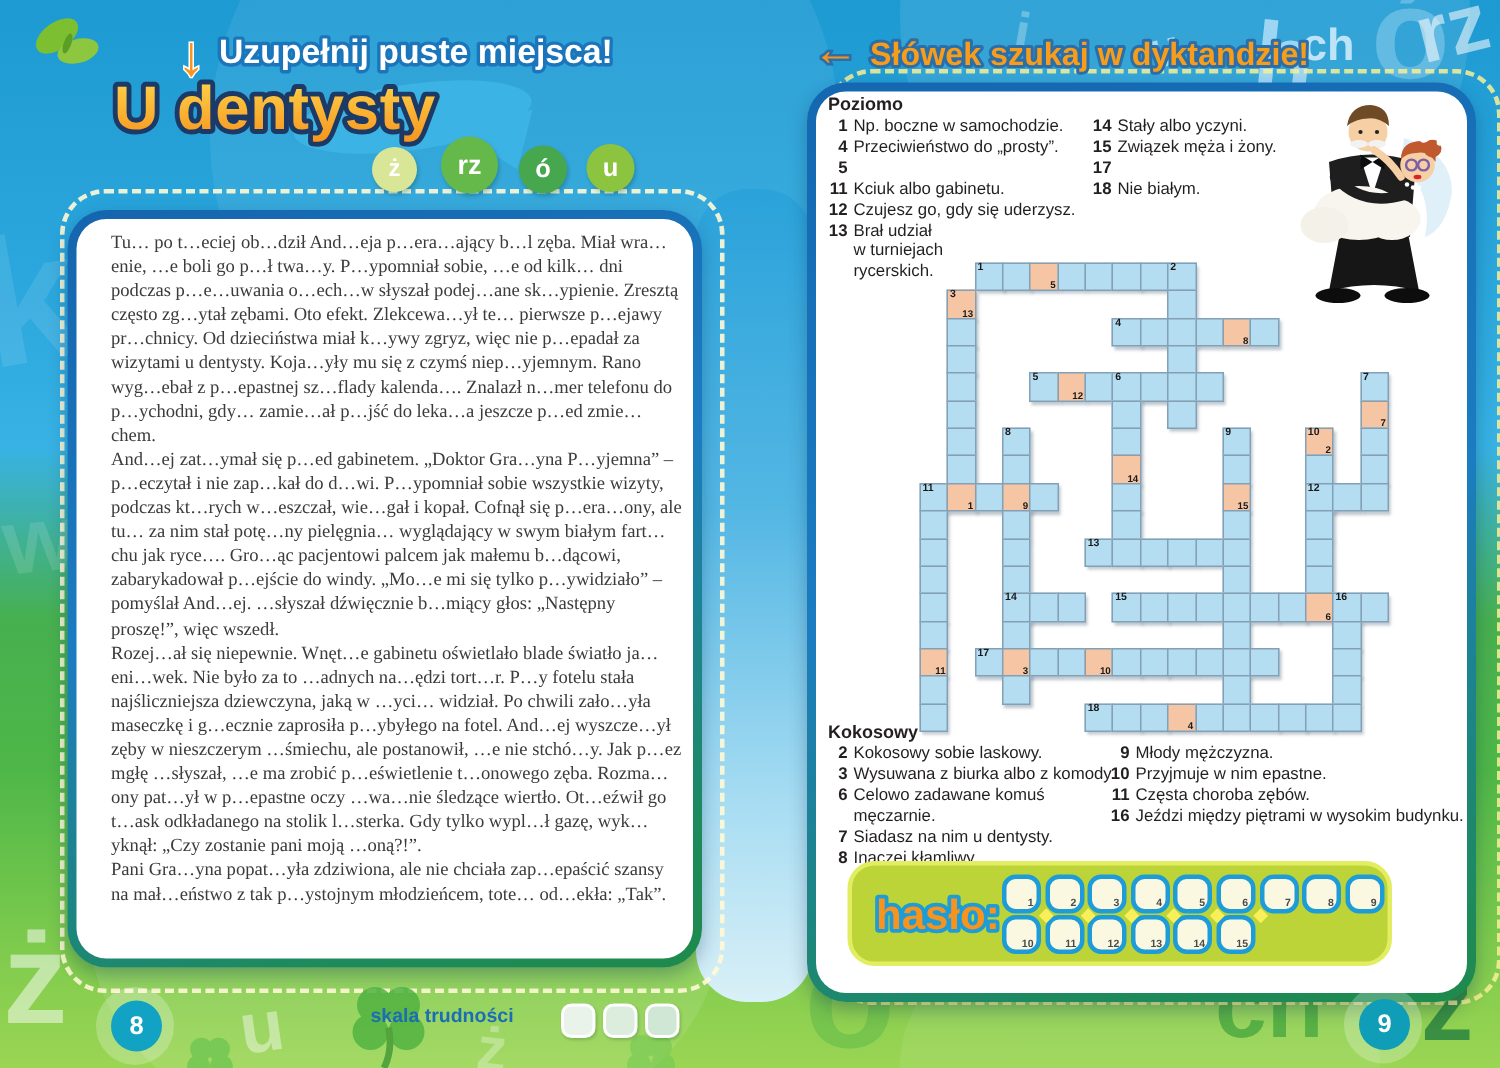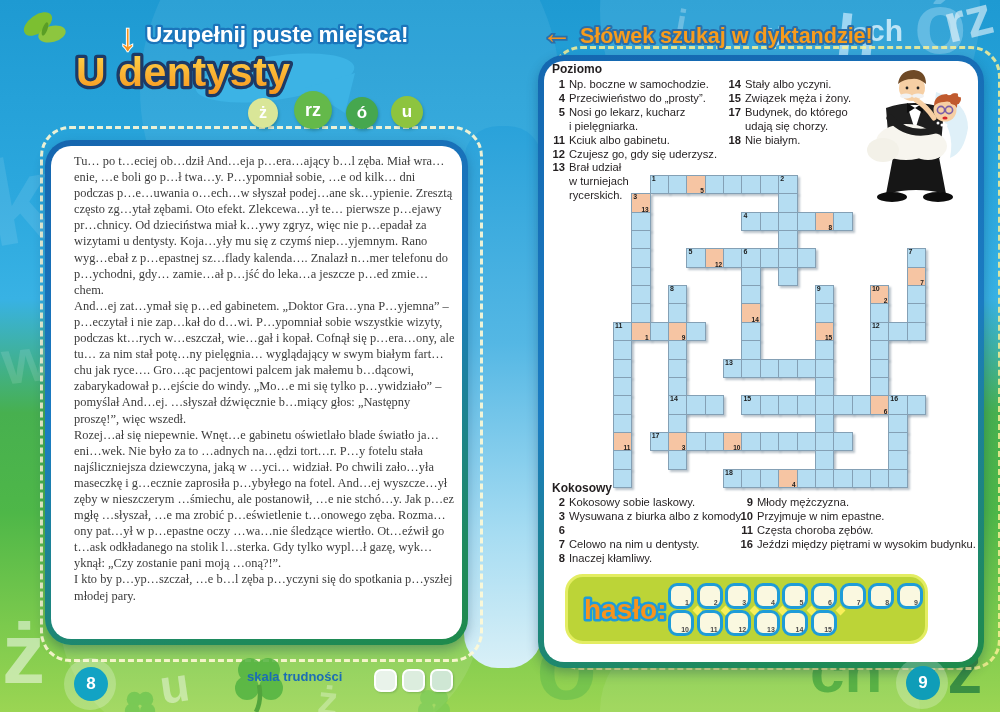--- a/index.html
+++ b/index.html
@@ -94,21 +94,21 @@
   <div class="dashed-frame" style="left:40px;top:126px;width:437px;height:530px;"></div>
   <div class="dashed-frame" style="left:551px;top:46px;width:444px;height:618px;border-color:rgba(250,240,150,.85);"></div>
 
   <div id="left-card" class="card">
     <div class="card-inner"></div>
   </div>
   <div id="story">
       <p>Tu… po t…eciej ob…dził And…eja p…era…ający b…l zęba. Miał wra…enie, …e boli go p…ł twa…y. P…ypomniał sobie, …e od kilk… dni podczas p…e…uwania o…ech…w słyszał podej…ane sk…ypienie. Zresztą często zg…ytał zębami. Oto efekt. Zlekcewa…ył te… pierwsze p…ejawy pr…chnicy. Od dzieciństwa miał k…ywy zgryz, więc nie p…epadał za wizytami u dentysty. Koja…yły mu się z czymś niep…yjemnym. Rano wyg…ebał z p…epastnej sz…flady kalenda…. Znalazł n…mer telefonu do p…ychodni, gdy… zamie…ał p…jść do leka…a jeszcze p…ed zmie…chem.</p>
       <p>And…ej zat…ymał się p…ed gabinetem. „Doktor Gra…yna P…yjemna” – p…eczytał i nie zap…kał do d…wi. P…ypomniał sobie wszystkie wizyty, podczas kt…rych w…eszczał, wie…gał i kopał. Cofnął się p…era…ony, ale tu… za nim stał potę…ny pielęgnia… wyglądający w swym białym fart…chu jak ryce…. Gro…ąc pacjentowi palcem jak małemu b…dącowi, zabarykadował p…ejście do windy. „Mo…e mi się tylko p…ywidziało” – pomyślał And…ej. …słyszał dźwięcznie b…miący głos: „Następny proszę!”, więc wszedł.</p>
       <p>Rozej…ał się niepewnie. Wnęt…e gabinetu oświetlało blade światło ja…eni…wek. Nie było za to …adnych na…ędzi tort…r. P…y fotelu stała najśliczniejsza dziewczyna, jaką w …yci… widział. Po chwili zało…yła maseczkę i g…ecznie zaprosiła p…ybyłego na fotel. And…ej wyszcze…ył zęby w nieszczerym …śmiechu, ale postanowił, …e nie stchó…y. Jak p…ez mgłę …słyszał, …e ma zrobić p…eświetlenie t…onowego zęba. Rozma…ony pat…ył w p…epastne oczy …wa…nie śledzące wiertło. Ot…eźwił go t…ask odkładanego na stolik l…sterka. Gdy tylko wypl…ł gazę, wyk…yknął: „Czy zostanie pani moją …oną?!”.</p>
-      <p>I kto by p…yp…szczał, …e b…l zęba p…yczyni się do spotkania p…yszłej młodej pary.</p>
+      <p>Pani Gra…yna popat…yła zdziwiona, ale nie chciała zap…epaścić szansy na mał…eństwo z tak p…ystojnym młodzieńcem, tote… od…ekła: „Tak”.</p>
     </div>
 
   <svg style="position:absolute;left:110px;top:6px;" width="370" height="56" viewBox="0 0 370 56">
     <text x="8" y="44" font-size="38" fill="#f7941d" stroke="#ffffff" stroke-width="2" paint-order="stroke">↓</text>
     <text x="36" y="36" font-size="22.5" fill="#ffffff" stroke="#1b75bb" stroke-width="4.5" stroke-linejoin="round" paint-order="stroke">Uzupełnij puste miejsca!</text>
   </svg>
   <svg style="position:absolute;left:68px;top:42px;" width="300" height="58" viewBox="0 0 300 58">
     <defs>
       <linearGradient id="tg" x1="0" y1="0" x2="0" y2="1">
         <stop offset="0" stop-color="#ffd84d"></stop>
@@ -138,21 +138,20 @@
       <div class="clue">
         <span class="cnum">1</span>
         <span class="ctext">Np. boczne w samochodzie.</span>
       </div>
       <div class="clue">
         <span class="cnum">4</span>
         <span class="ctext">Przeciwieństwo do „prosty”.</span>
       </div>
       <div class="clue">
         <span class="cnum">5</span>
-        <span class="ctext">Nosi go lekarz, kucharz<br>i pielęgniarka.</span>
       </div>
       <div class="clue">
         <span class="cnum">11</span>
         <span class="ctext">Kciuk albo gabinetu.</span>
       </div>
       <div class="clue">
         <span class="cnum">12</span>
         <span class="ctext">Czujesz go, gdy się uderzysz.</span>
       </div>
       <div class="clue">
@@ -164,43 +163,43 @@
       <div class="clue">
         <span class="cnum">14</span>
         <span class="ctext">Stały albo yczyni.</span>
       </div>
       <div class="clue">
         <span class="cnum">15</span>
         <span class="ctext">Związek męża i żony.</span>
       </div>
       <div class="clue">
         <span class="cnum">17</span>
-        <span class="ctext">Budynek, do którego<br>udają się chorzy.</span>
       </div>
       <div class="clue">
         <span class="cnum">18</span>
         <span class="ctext">Nie białym.</span>
       </div>
     </div>
   <div class="clue-head" style="left:552px;top:481px;">Kokosowy</div>
   <div id="down-col1" class="clue-list" style="left:548px;top:496px;width:200px;">
       <div class="clue">
         <span class="cnum">2</span>
         <span class="ctext">Kokosowy sobie laskowy.</span>
       </div>
       <div class="clue">
         <span class="cnum">3</span>
         <span class="ctext">Wysuwana z biurka albo z komody.</span>
       </div>
       <div class="clue">
         <span class="cnum">6</span>
+        <span class="ctext">Celowo zadawane komuś męczarnie.</span>
       </div>
       <div class="clue">
         <span class="cnum">7</span>
-        <span class="ctext">Celowo na nim u dentysty.</span>
+        <span class="ctext">Siadasz na nim u dentysty.</span>
       </div>
       <div class="clue">
         <span class="cnum">8</span>
         <span class="ctext">Inaczej kłamliwy.</span>
       </div>
     </div>
   <div id="down-col2" class="clue-list" style="left:736px;top:496px;width:240px;">
       <div class="clue">
         <span class="cnum">9</span>
         <span class="ctext">Młody mężczyzna.</span>

